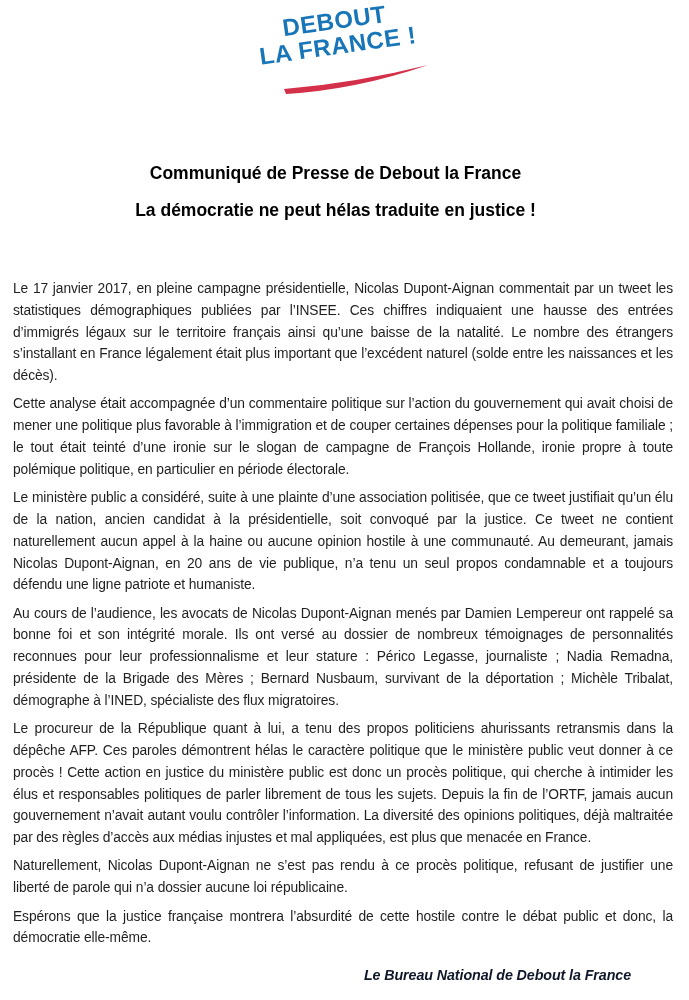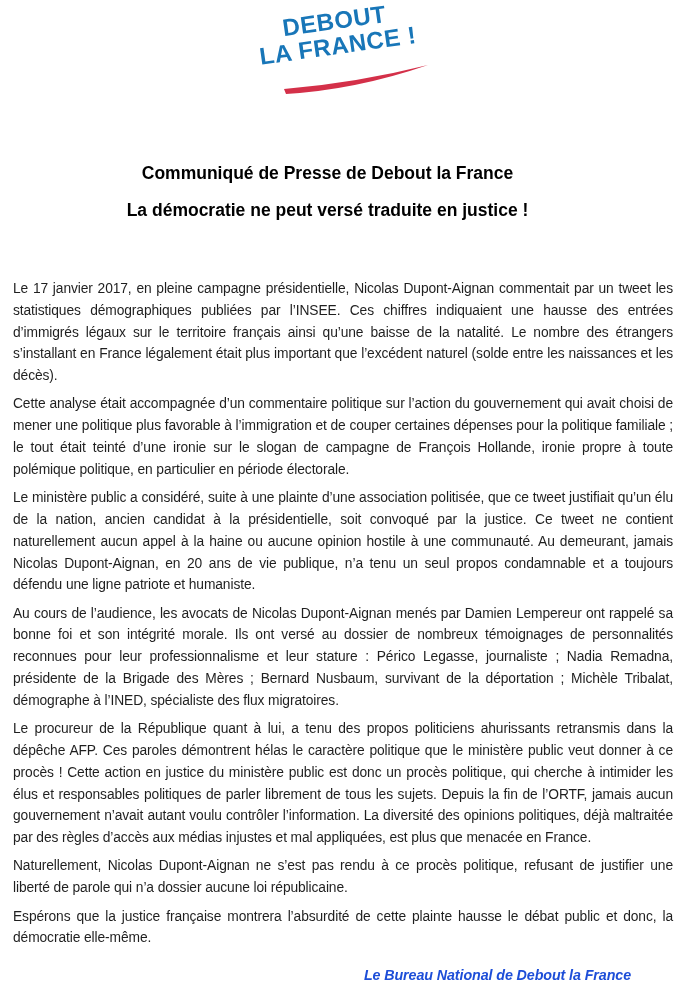--- a/index.html
+++ b/index.html
@@ -18,21 +18,21 @@
     transform-origin:50% 50%;
     text-align:center;
     font-weight:bold;
     font-size:24px;
     line-height:25px;
     letter-spacing:0.5px;
   }
   .logo-swoosh{position:absolute;left:280px;top:56px;width:152px;height:38px;}
   
   .title1,.title2{
-    position:absolute;left:8px;width:639px;
+    position:absolute;left:16px;width:639px;
     margin:0;text-align:center;
     font-weight:bold;color:#000000;
     font-size:17.5px;line-height:22px;
     font-family:"Liberation Sans",sans-serif;
   }
   .title1{top:162px;}
   .title2{top:199px;}
   
   .content{
     position:absolute;left:13px;top:278px;width:660px;
@@ -43,45 +43,45 @@
     letter-spacing:-0.1px;
   }
   .content p{margin:0 0 6.5px 0;}
   .signature{
     margin-top:16px;
     text-align:right;
     padding-right:42px;
     font-weight:bold;
     font-style:italic;
     font-size:14.3px;
-    color:#1d4ed8;
+    color:#0f172a;
   }
 </style>
 </head>
 <body>
 
 <div class="page">
 
   <div class="logo">
     <div class="logo-text" style="color: rgb(24, 118, 184);">
       <div>DEBOUT</div>
       <div>LA FRANCE !</div>
     </div>
     <svg class="logo-swoosh" viewBox="0 0 152 38" xmlns="http://www.w3.org/2000/svg">
       <path d="M4,33 Q76,27 148,9 Q77,33.5 6,38 Z" style="fill: rgb(212, 48, 73);"></path>
     </svg>
   </div>
 
   <h1 class="title1">Communiqué de Presse de Debout la France</h1>
-  <h2 class="title2">La démocratie ne peut versé traduite en justice !</h2>
+  <h2 class="title2">La démocratie ne peut hélas traduite en justice !</h2>
 
   <div class="content">
     <p>Le 17 janvier 2017, en pleine campagne présidentielle, Nicolas Dupont-Aignan commentait par un tweet les statistiques démographiques publiées par l’INSEE. Ces chiffres indiquaient une hausse des entrées d’immigrés légaux sur le territoire français ainsi qu’une baisse de la natalité. Le nombre des étrangers s’installant en France légalement était plus important que l’excédent naturel (solde entre les naissances et les décès).</p>
     <p>Cette analyse était accompagnée d’un commentaire politique sur l’action du gouvernement qui avait choisi de mener une politique plus favorable à l’immigration et de couper certaines dépenses pour la politique familiale ; le tout était teinté d’une ironie sur le slogan de campagne de François Hollande, ironie propre à toute polémique politique, en particulier en période électorale.</p>
     <p>Le ministère public a considéré, suite à une plainte d’une association politisée, que ce tweet justifiait qu’un élu de la nation, ancien candidat à la présidentielle, soit convoqué par la justice. Ce tweet ne contient naturellement aucun appel à la haine ou aucune opinion hostile à une communauté. Au demeurant, jamais Nicolas Dupont-Aignan, en 20 ans de vie publique, n’a tenu un seul propos condamnable et a toujours défendu une ligne patriote et humaniste.</p>
     <p>Au cours de l’audience, les avocats de Nicolas Dupont-Aignan menés par Damien Lempereur ont rappelé sa bonne foi et son intégrité morale. Ils ont versé au dossier de nombreux témoignages de personnalités reconnues pour leur professionnalisme et leur stature : Périco Legasse, journaliste ; Nadia Remadna, présidente de la Brigade des Mères ; Bernard Nusbaum, survivant de la déportation ; Michèle Tribalat, démographe à l’INED, spécialiste des flux migratoires.</p>
     <p>Le procureur de la République quant à lui, a tenu des propos politiciens ahurissants retransmis dans la dépêche AFP. Ces paroles démontrent hélas le caractère politique que le ministère public veut donner à ce procès ! Cette action en justice du ministère public est donc un procès politique, qui cherche à intimider les élus et responsables politiques de parler librement de tous les sujets. Depuis la fin de l’ORTF, jamais aucun gouvernement n’avait autant voulu contrôler l’information. La diversité des opinions politiques, déjà maltraitée par des règles d’accès aux médias injustes et mal appliquées, est plus que menacée en France.</p>
     <p>Naturellement, Nicolas Dupont-Aignan ne s’est pas rendu à ce procès politique, refusant de justifier une liberté de parole qui n’a dossier aucune loi républicaine.</p>
-    <p>Espérons que la justice française montrera l’absurdité de cette plainte hausse le débat public et donc, la démocratie elle-même.</p>
+    <p>Espérons que la justice française montrera l’absurdité de cette hostile contre le débat public et donc, la démocratie elle-même.</p>
     <div class="signature">Le Bureau National de Debout la France</div>
   </div>
 
 </div>
 
 </body></html>

